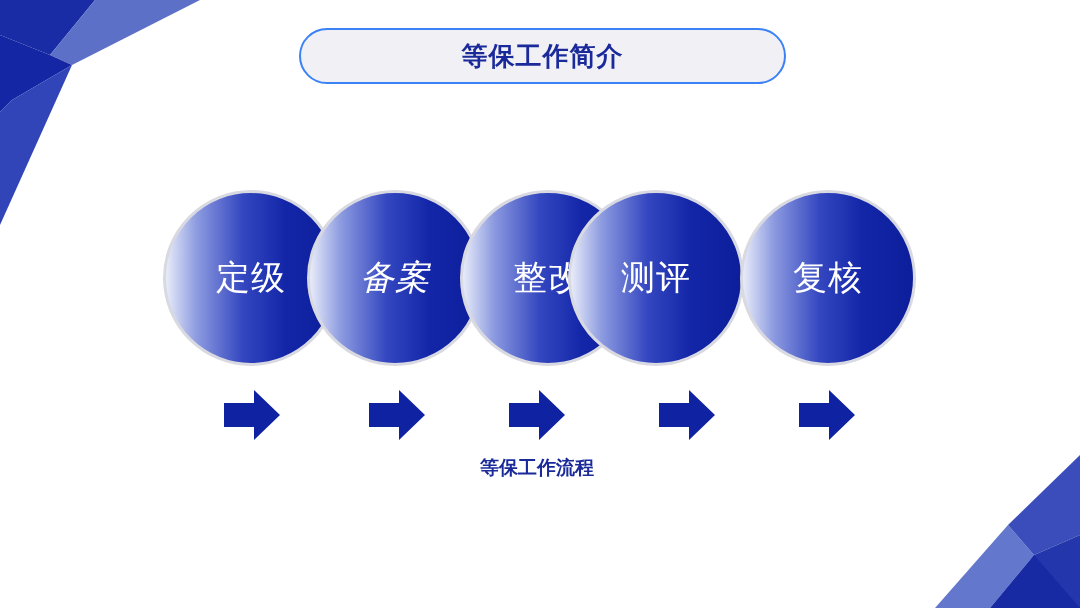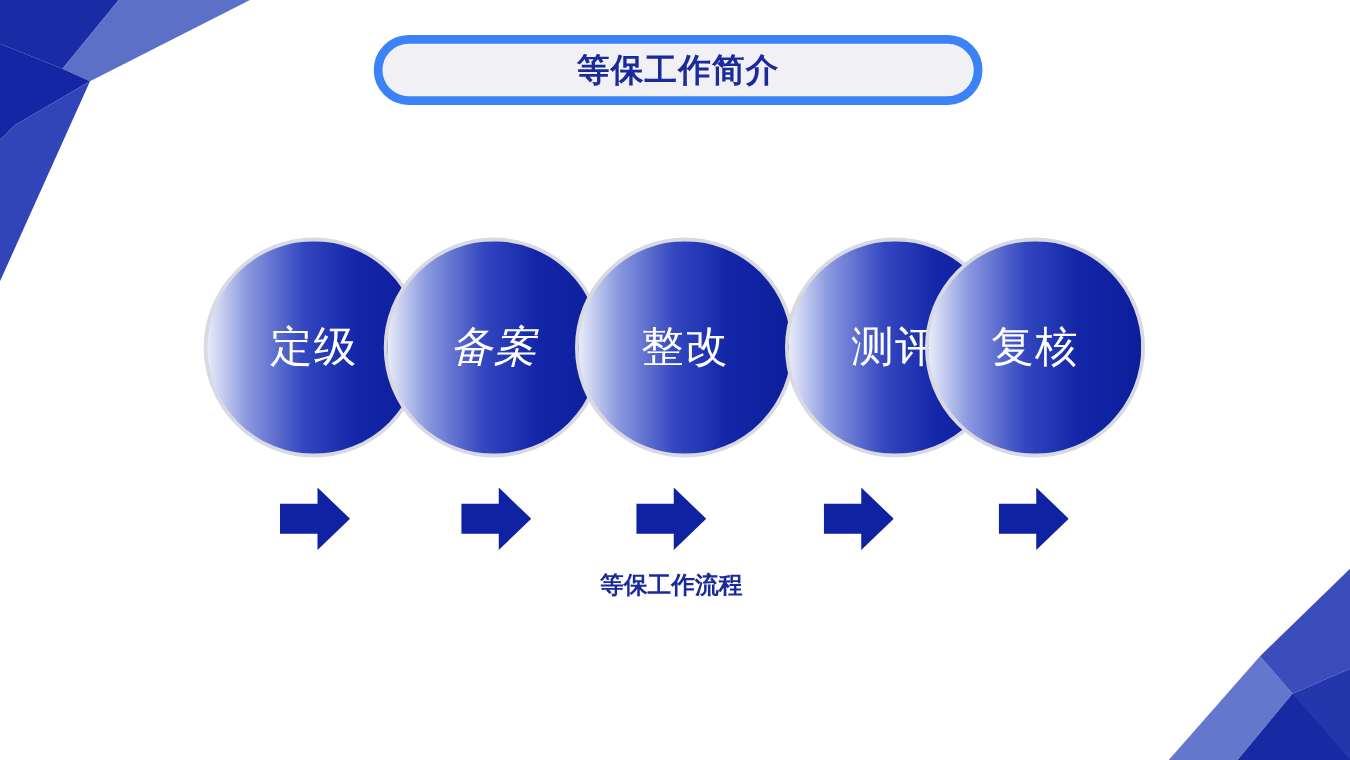--- a/index.html
+++ b/index.html
@@ -1,18 +1,18 @@
 <!DOCTYPE html>
 <html><head>
 <meta charset="utf-8">
 <style>
   html, body { margin:0; padding:0; }
   body { width:1080px; height:608px; position:relative; overflow:hidden; background:#ffffff; font-family:"DejaVu Sans","Liberation Sans",sans-serif; }
   .deco { position:absolute; left:0; top:0; width:1080px; height:608px; }
-  .title-pill { position:absolute; left:299px; top:28px; width:487px; height:56px; border-radius:28px; background:#f1f0f5; border:7px solid #3b82f6; box-sizing:border-box; display:flex; align-items:center; justify-content:center; }
+  .title-pill { position:absolute; left:299px; top:28px; width:487px; height:56px; border-radius:28px; background:#f1f0f5; border:2px solid #3b82f6; box-sizing:border-box; display:flex; align-items:center; justify-content:center; }
   .title-text { color:#1a2a9a; font-size:26px; font-weight:bold; letter-spacing:1px; }
   .circle { position:absolute; width:176px; height:176px; border-radius:50%; border:3px solid #d9d9e2; box-sizing:border-box;
     background:linear-gradient(to right, #e8ecf9 0%, #8d9be0 18%, #3447c0 45%, #1326a8 70%, #0c1e9a 100%);
     display:flex; align-items:center; justify-content:center; top:190px; }
   .circle-label { color:#ffffff; font-size:34px; letter-spacing:1px; }
   .arrow { position:absolute; top:390px; width:56px; height:50px; }
   .caption { position:absolute; left:0; width:1080px; top:455px; text-align:center; color:#1a2a9a; font-size:19px; font-weight:bold; }
 </style>
 </head>
 <body>
@@ -40,21 +40,21 @@
 
 <div class="circle" style="left:163px;">
   <span class="circle-label">定级</span>
 </div>
 <div class="circle" style="left:307px;font-style:italic;">
   <span class="circle-label">备案</span>
 </div>
 <div class="circle" style="left:460px;">
   <span class="circle-label">整改</span>
 </div>
-<div class="circle" style="left:628px;">
+<div class="circle" style="left:568px;">
   <span class="circle-label">测评</span>
 </div>
 <div class="circle" style="left:740px;">
   <span class="circle-label">复核</span>
 </div>
 
 <svg class="arrow" style="left:224px;" viewBox="0 0 56 50">
     <polygon points="0,13 30,13 30,0 56,25 30,50 30,37 0,37" fill="#0f22a2"></polygon>
   </svg>
 <svg class="arrow" style="left:369px;" viewBox="0 0 56 50">

